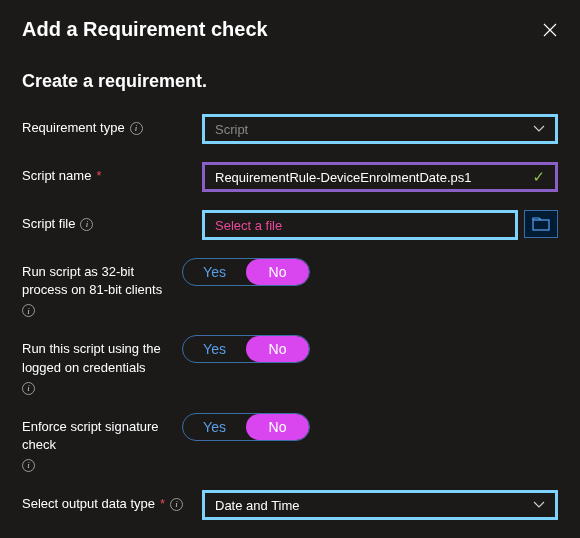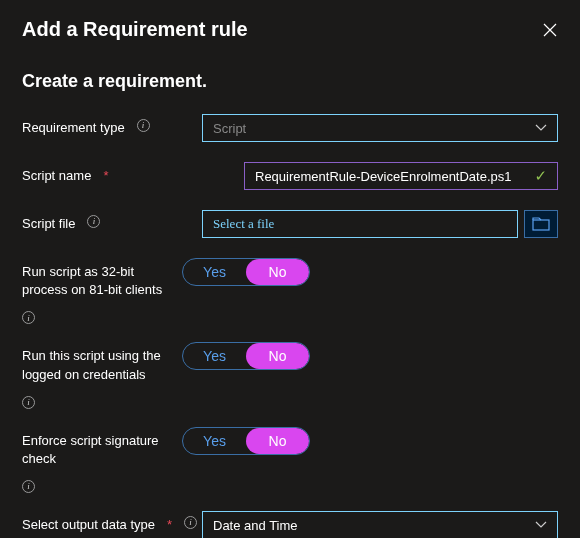--- a/index.html
+++ b/index.html
@@ -39,22 +39,23 @@
     .form-row {
       display: flex;
       align-items: flex-start;
       margin-bottom: 18px;
       min-height: 30px;
     }
     .label-col {
       width: 180px;
       flex-shrink: 0;
       display: flex;
+      align-items: center;
       flex-wrap: wrap;
-      gap: 12px;
+      gap: 5px;
       padding-top: 5px;
       line-height: 1.4;
     }
     .label-text { color: #fff; }
     .req-star { color: #e74856; }
     .info-icon {
       width: 13px; height: 13px;
       border: 1px solid #999;
       border-radius: 50%;
       display: inline-flex;
@@ -66,33 +67,33 @@
       font-family: Georgia, serif;
     }
     .control-col {
       flex: 1;
       display: flex;
       gap: 6px;
     }
     .select-box, .text-input, .dropdown {
       height: 28px;
       background: #1b1a19;
-      border: 1px solid #7dd3fc;
+      border: 3px solid #7dd3fc;
       color: #ccc;
       padding: 12px 10px;
       display: flex;
       align-items: center;
       justify-content: space-between;
       flex: 1;
       font-size: 13px;
     }
-    .text-input { color: #fff; margin-left: 42px; }
+    .text-input { color: #fff; }
     .text-input.purple { border-color: #8a5fc7; }
     .select-box.disabled { color: #888; }
-    .placeholder { color: #7dd3fc; font-family: Liberation Serif, serif; }
+    .placeholder { color: #ec4899; }
     .chevron {
       margin-left: 8px;
     }
     .checkmark { color: #92c353; font-size: 15px; }
     .file-btn {
       width: 34px; height: 28px;
       background: #001c35;
       border: 1px solid #3a6ea5;
       display: flex;
       align-items: center;
@@ -122,21 +123,21 @@
       color: #fff;
       border-radius: 14px;
       text-align: center;
     }
     .label-wrap { max-width: 160px; }
   </style>
 </head>
 <body>
 
 <div class="header">
-  <div class="title">Add a Requirement rule</div>
+  <div class="title">Add a Requirement check</div>
   <div class="close-btn">
     <svg width="14" height="14" viewBox="0 0 14 14">
         <path d="M1 1 L13 13 M13 1 L1 13" stroke="#fff" stroke-width="1.2" fill="none"></path>
       </svg>
   </div>
 </div>
 
 <div class="subtitle">Create a requirement.</div>
 
 <div class="form-row">

